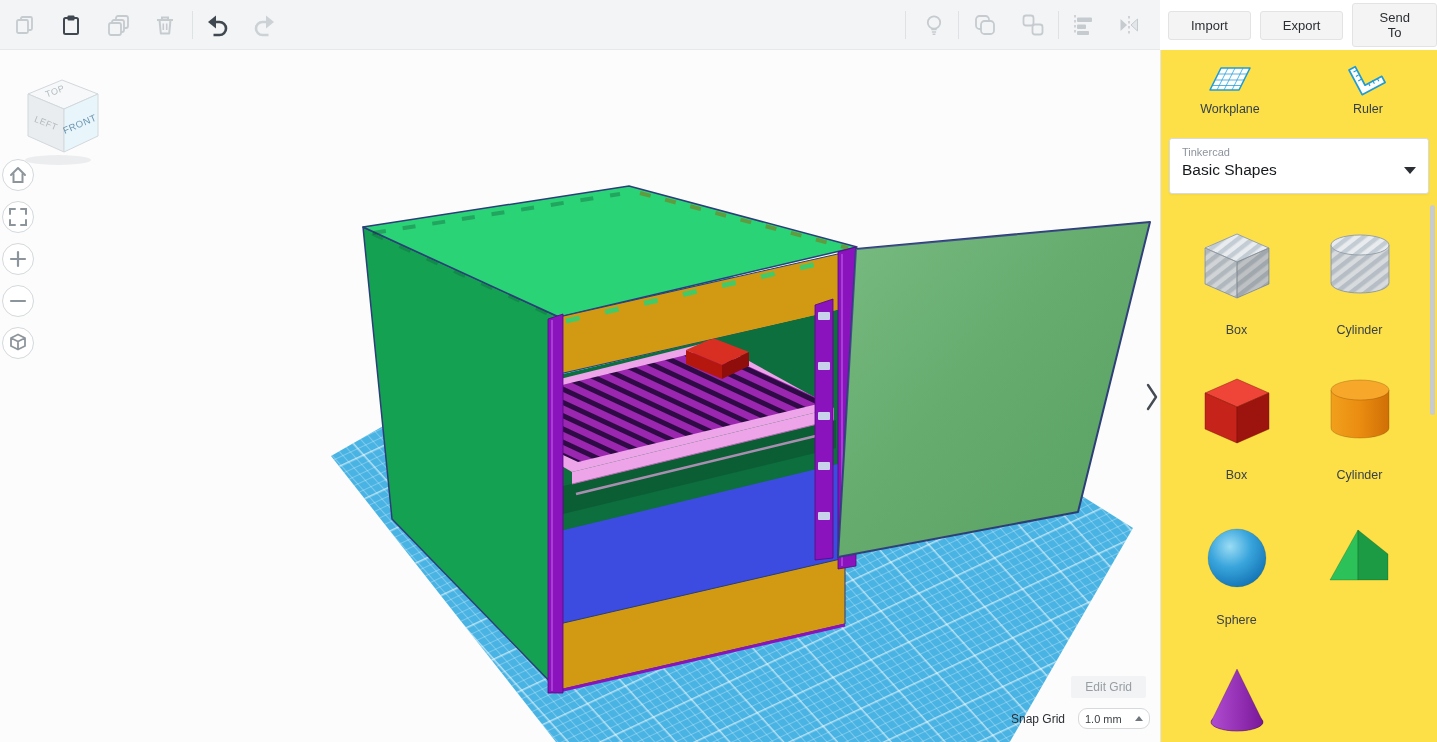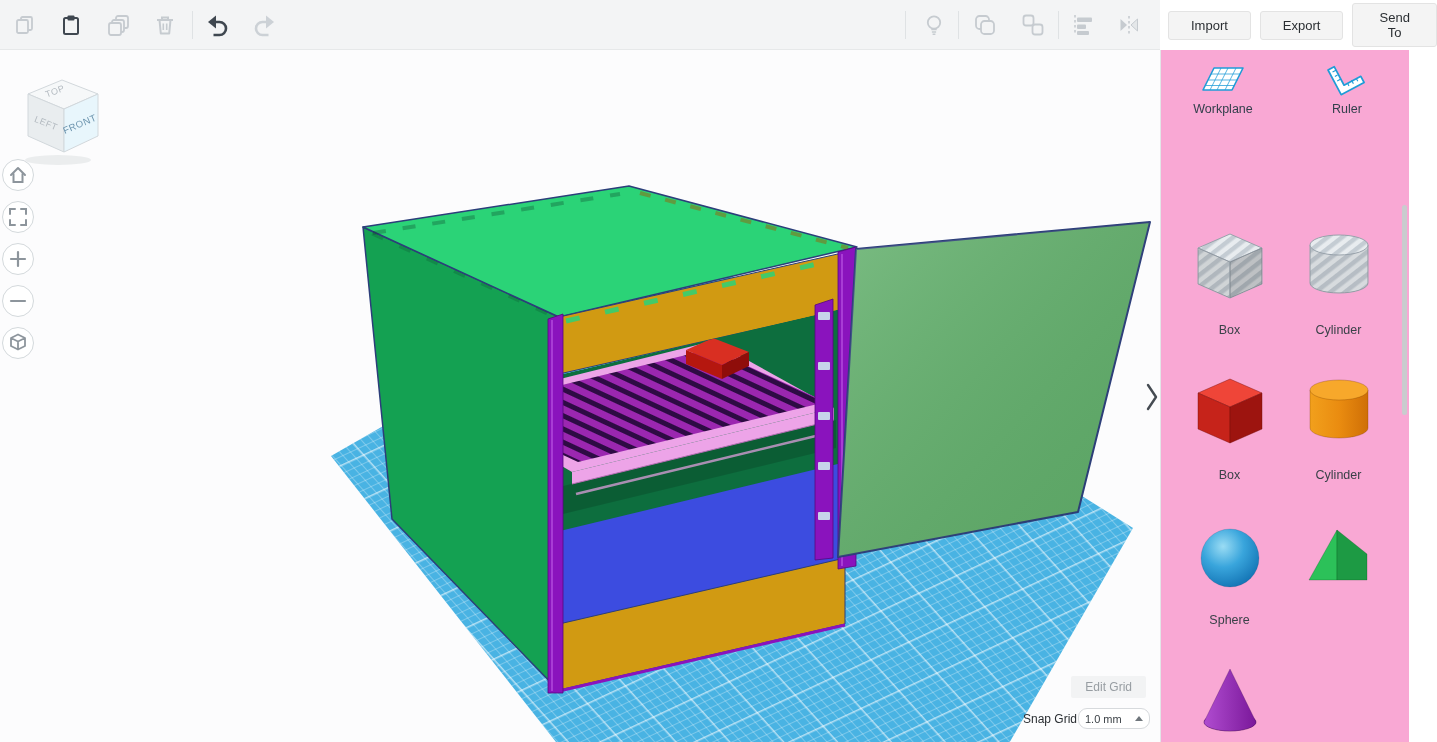--- a/index.html
+++ b/index.html
@@ -19,31 +19,31 @@
   
   #viewport{position:absolute;left:0;top:50px;width:1160px;height:692px;background:#fcfcfd;overflow:hidden;}
   #scene{position:absolute;left:0;top:0;}
   #viewcube{position:absolute;left:12px;top:14px;}
   .vc-label{font-family:"Liberation Sans",sans-serif;letter-spacing:0.5px;}
   #nav-stack{position:absolute;left:2px;top:109px;display:flex;flex-direction:column;gap:10px;}
   .nav-btn{width:32px;height:32px;border-radius:50%;background:#fff;border:1px solid #d4d9dc;
            display:flex;align-items:center;justify-content:center;padding:0;cursor:pointer;}
   #edit-grid{position:absolute;right:14px;top:626px;height:22px;padding:0 14px;font-family:inherit;
            font-size:12px;color:#979da2;background:#f2f3f4;border:none;border-radius:2px;cursor:pointer;}
-  #snap-grid{position:absolute;right:10px;top:658px;display:flex;align-items:center;gap:1px;}
+  #snap-grid{position:absolute;right:10px;top:658px;display:flex;align-items:center;gap:13px;}
   #snap-grid .lbl{font-size:12px;color:#2b2f33;}
   #snap-box{width:72px;height:21px;background:#fff;border:1px solid #d7dadd;border-radius:9px;
            display:flex;align-items:center;justify-content:space-between;padding:0 6px;
            box-sizing:border-box;cursor:pointer;}
   #snap-box .val{font-size:11px;color:#3c4247;}
   .spin-up{width:0;height:0;border-left:4px solid transparent;border-right:4px solid transparent;
            border-bottom:5px solid #6f767c;}
 
   
-  #panel{position:absolute;left:1160px;top:50px;width:249px;height:692px;background:#f9a8d4;
+  #panel{position:absolute;left:1160px;top:50px;width:277px;height:692px;background:#fde047;
          border-left:1px solid #e3e5e7;box-sizing:border-box;}
   #panel-tools{display:flex;padding-top:10px;}
   .tool{flex:1;display:flex;flex-direction:column;align-items:center;gap:6px;cursor:pointer;}
   .tool .t-label{font-size:12.5px;color:#33404c;}
   #cat-card{position:absolute;left:8px;right:8px;top:88px;height:56px;background:#fff;
             border:1px solid #d8dbde;border-radius:3px;box-shadow:0 1px 2px rgba(0,0,0,0.05);
             box-sizing:border-box;padding:7px 12px;cursor:pointer;}
   .cat-brand{font-size:11px;color:#8d949b;}
   .cat-row{display:flex;align-items:center;justify-content:space-between;margin-top:3px;}
   .cat-sel{font-size:15.5px;color:#15181b;}
@@ -334,20 +334,27 @@
         <svg width="44" height="36">
           <g transform="rotate(-28 22 18)">
             <path d="M9,2 h7 v21 h19 v7 H9 z" fill="#ffffff" stroke="#1f9cd7" stroke-width="1.7" stroke-linejoin="round"></path>
             <path d="M12,6 h4 M12,11 h3 M12,16 h4 M20,26 v-3 M25,26 v-4 M30,26 v-3" stroke="#1f9cd7" stroke-width="1.1" fill="none"></path>
           </g>
         </svg>
         <div class="t-label">Ruler</div>
       </div>
     </div>
 
+    <div id="cat-card">
+      <div class="cat-brand">Tinkercad</div>
+      <div class="cat-row">
+        <span class="cat-sel">Basic Shapes</span>
+        <span class="caret"></span>
+      </div>
+    </div>
 
     <div id="shape-grid">
 
       <div class="shape-tile">
         <svg width="84" height="84">
           <polygon points="42,10 74,24 42,38 10,24" fill="url(#hatch)" stroke="#98a2ab" stroke-linejoin="round"></polygon>
           <polygon points="10,24 42,38 42,74 10,60" fill="url(#hatch)" stroke="#98a2ab" stroke-linejoin="round"></polygon>
           <polygon points="10,24 42,38 42,74 10,60" fill="rgba(0,0,0,0.10)"></polygon>
           <polygon points="42,38 74,24 74,60 42,74" fill="url(#hatch)" stroke="#98a2ab" stroke-linejoin="round"></polygon>
           <polygon points="42,38 74,24 74,60 42,74" fill="rgba(0,0,0,0.18)"></polygon>

